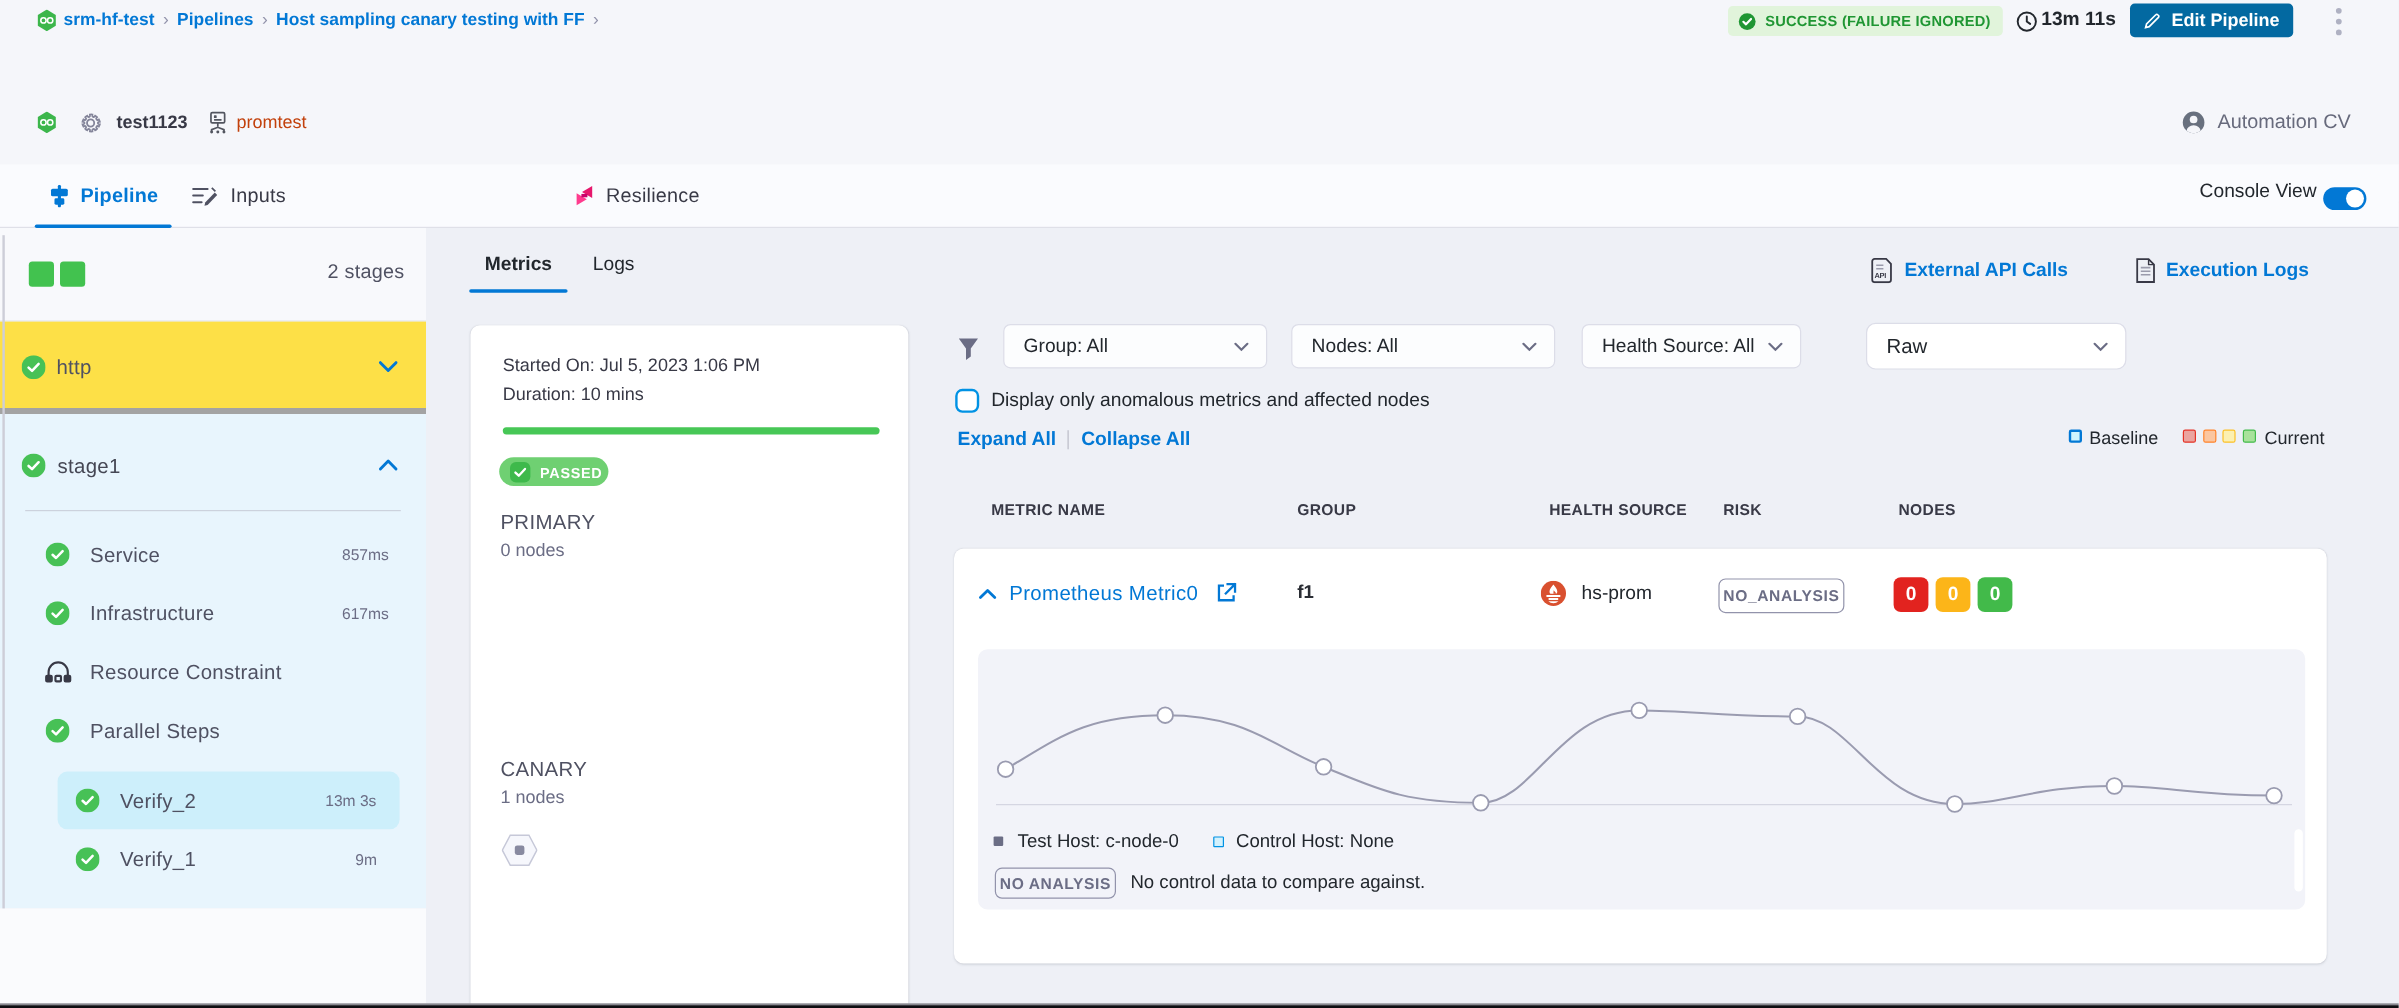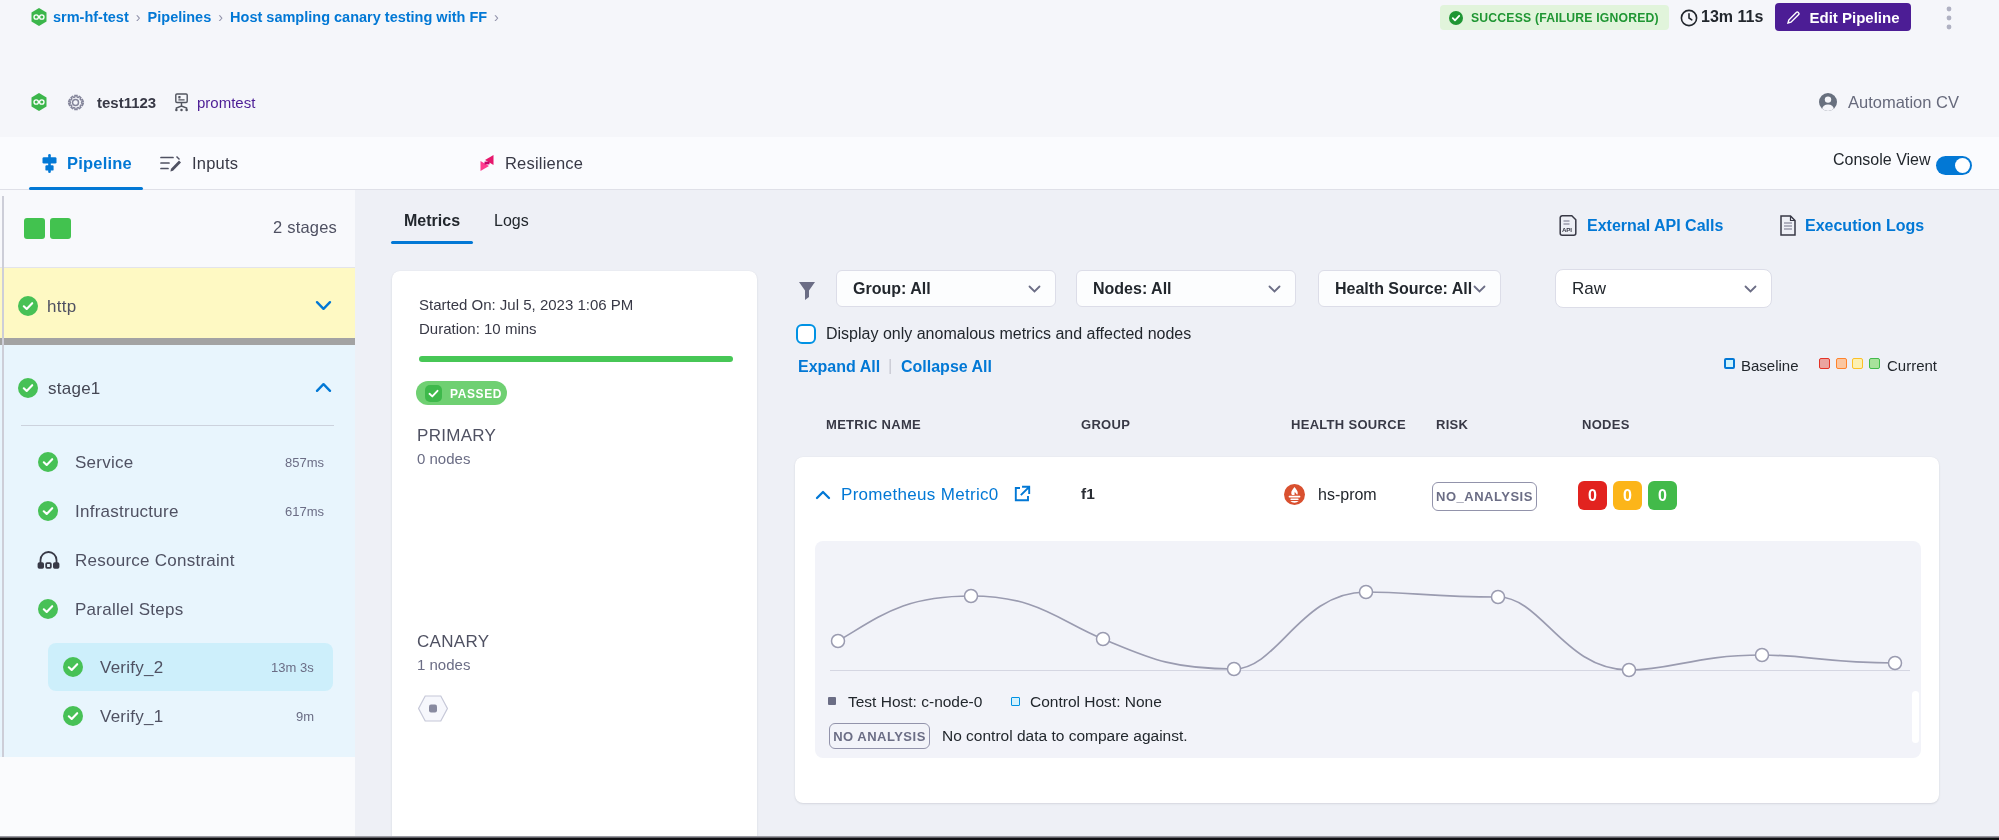--- a/index.html
+++ b/index.html
@@ -5,59 +5,59 @@
 *{margin:0;padding:0;box-sizing:border-box}
 html,body{width:1999px;height:840px;overflow:hidden}
 body{font-family:"Liberation Sans",sans-serif;background:#eef0f6;position:relative;-webkit-font-smoothing:antialiased}
 .abs{position:absolute}
 .header{position:absolute;left:0;top:0;width:1999px;height:169px;background:#f5f6fa;border-bottom:1px solid #e2e3ea}
 .crumb{position:absolute;left:53px;top:9px;font-size:14.5px;font-weight:600;color:#0278d5;white-space:nowrap}
 .crumb .sep{color:#9293ab;font-weight:400;padding:0 7px}
 .title{position:absolute;left:29px;top:47px;font-size:25px;font-weight:700;color:#1f2227;letter-spacing:-0.2px;white-space:nowrap}
 .title .exec{font-size:16px;font-weight:400;color:#3a3b46;letter-spacing:0;margin-left:12px}
 .metaTxt{font-size:15px;font-weight:600;color:#383946}
-.metaTxt2{font-size:15px;font-weight:400;color:#4c1d95}
+.metaTxt2{font-size:15px;font-weight:400;color:#c2410c}
 .succBadge{position:absolute;left:1440px;top:5px;height:25px;background:#e1f4db;border-radius:4px;display:flex;align-items:center;padding:0 10px 0 8px;gap:7px}
 .succBadge span{font-size:12.2px;font-weight:700;color:#1f9633;letter-spacing:0.2px}
 .durTxt{position:absolute;left:1701px;top:8px;font-size:16px;font-weight:700;color:#22272d}
-.editBtn{position:absolute;left:1775px;top:3px;width:136px;height:28px;background:#4c1d95;border-radius:4px;display:flex;align-items:center;justify-content:center;gap:8px;color:#fff;font-size:15px;font-weight:600}
+.editBtn{position:absolute;left:1775px;top:3px;width:136px;height:28px;background:#0369a1;border-radius:4px;display:flex;align-items:center;justify-content:center;gap:8px;color:#fff;font-size:15px;font-weight:600}
 .autoCV{position:absolute;left:1848px;top:93px;font-size:16.5px;color:#676a7c}
 .tabbar{position:absolute;left:0;top:137px;width:1999px;height:53px;background:#fafbfe;border-bottom:1px solid #dfe0e8}
 .tab{position:absolute;top:0;height:52px;display:flex;align-items:center;gap:10px;font-size:16.5px;letter-spacing:0.2px;color:#383946}
 .tab.active{color:#0278d5;font-weight:700}
 .tabUnderline{position:absolute;left:29px;top:50px;width:114px;height:3px;background:#0278d5;border-radius:2px}
 .consoleView{position:absolute;left:1833px;top:14px;font-size:16px;color:#22272d}
 .toggle{position:absolute;left:1936px;top:156px;width:36px;height:19px;background:#0278d5;border-radius:10px}
 .toggle::after{content:"";position:absolute;right:2px;top:2px;width:15px;height:15px;background:#fff;border-radius:50%}
 
 .sidebar{position:absolute;left:0;top:190px;width:355px;height:648px}
 .sbTop{position:absolute;left:0;top:0;width:355px;height:78px;background:#f8f9fc;border-bottom:1px solid #e3e4eb}
 .sq{position:absolute;top:28px;width:21px;height:21px;border-radius:3px;background:#42c24f}
 .stagesTxt{position:absolute;right:18px;top:28px;font-size:16.5px;letter-spacing:0.2px;color:#4f5162}
-.httpRow{position:absolute;left:0;top:78px;width:355px;height:77px;background:#fef9c3;border-bottom:7px solid #a3a3a3}
+.httpRow{position:absolute;left:0;top:78px;width:355px;height:77px;background:#fde047;border-bottom:5px solid #a3a3a3}
 .stageSec{position:absolute;left:0;top:155px;width:355px;height:412px;background:#e8f5fd}
 .sbBelow{position:absolute;left:0;top:567px;width:355px;height:81px;background:#fafbfd}
 .leftRail{position:absolute;left:2px;top:196px;width:2px;height:561px;background:#cdced8}
 .rowTxt{font-size:17px;letter-spacing:0.25px;color:#4f5162}
 .msTxt{font-size:13px;color:#6b6d85}
 .selRow{position:absolute;left:48px;top:453px;width:285px;height:48px;background:#cdeffb;border-radius:8px}
 
 .midCard{position:absolute;left:392px;top:271px;width:365px;height:569px;background:#fff;border-radius:8px 8px 0 0;box-shadow:0 0 1px rgba(40,41,61,0.08),0 1px 2px rgba(96,97,112,0.16)}
 .midTxt{font-size:15px;color:#383946}
 .passBadge{position:absolute;left:24px;top:110px;width:91px;height:24px;background:#6fd072;border-radius:12px}
 .passBadge .chk{position:absolute;left:9px;top:3.5px;width:17px;height:17px;background:#3eb94b;border-radius:5px}
 .passBadge .t{position:absolute;left:34px;top:6px;font-size:12px;font-weight:700;color:#fff;letter-spacing:0.6px}
 .grpTitle{font-size:17px;font-weight:500;color:#4f5162;letter-spacing:0.3px}
 .grpSub{font-size:15px;color:#6b6d85}
 
 .subtab{position:absolute;top:212px;font-size:16px;color:#22272d}
 .subUnderline{position:absolute;left:391px;top:241px;width:82px;height:3px;background:#0278d5;border-radius:2px}
 .linkBlue{font-size:16px;font-weight:700;color:#0278d5}
 .dd{position:absolute;top:270px;height:37px;background:#fcfdfe;border:1px solid #dcdde8;border-radius:6px;display:flex;align-items:center;justify-content:space-between;padding:0 14px 0 16px}
-.dd .lbl{font-size:16px;font-weight:700;color:#22272d}
+.dd .lbl{font-size:16px;font-weight:400;color:#22272d}
 .chkbox{position:absolute;left:796px;top:324px;width:20px;height:20px;border:2px solid #0092e4;border-radius:6px;background:#fff}
 .chkLbl{position:absolute;left:826px;top:325px;font-size:16px;color:#22272d}
 .expTxt{font-size:16px;font-weight:600;color:#0278d5}
 .legSq{position:absolute;width:11px;height:11px;border-radius:2px}
 .thead{position:absolute;top:417px;font-size:13px;font-weight:700;color:#383946;letter-spacing:0.3px}
 .metricCard{position:absolute;left:795px;top:457px;width:1144px;height:346px;background:#fff;border-radius:8px;box-shadow:0 0 1px rgba(40,41,61,0.08),0 1px 2px rgba(96,97,112,0.16)}
 .chartPanel{position:absolute;left:20px;top:84px;width:1106px;height:217px;background:#f2f3f9;border-radius:8px}
 .noAnBadge{display:inline-flex;align-items:center;justify-content:center;border:1px solid #9293ab;border-radius:6px;font-size:13px;font-weight:700;color:#6b6d85;letter-spacing:0.5px;background:transparent}
 .numBox{position:absolute;top:24px;width:29px;height:29px;border-radius:6px;color:#fff;font-size:16px;font-weight:600;display:flex;align-items:center;justify-content:center}
 .bottomline{position:absolute;left:0;top:836px;width:1999px;height:4px;background:linear-gradient(#9a9aa2 0 22%,#0e0e12 60%)}

